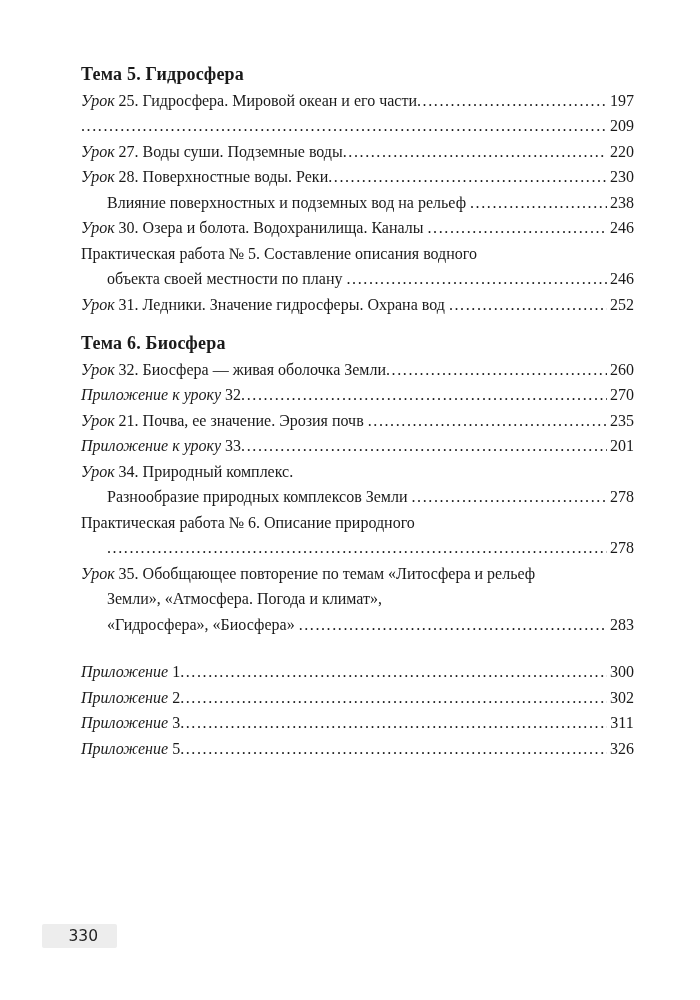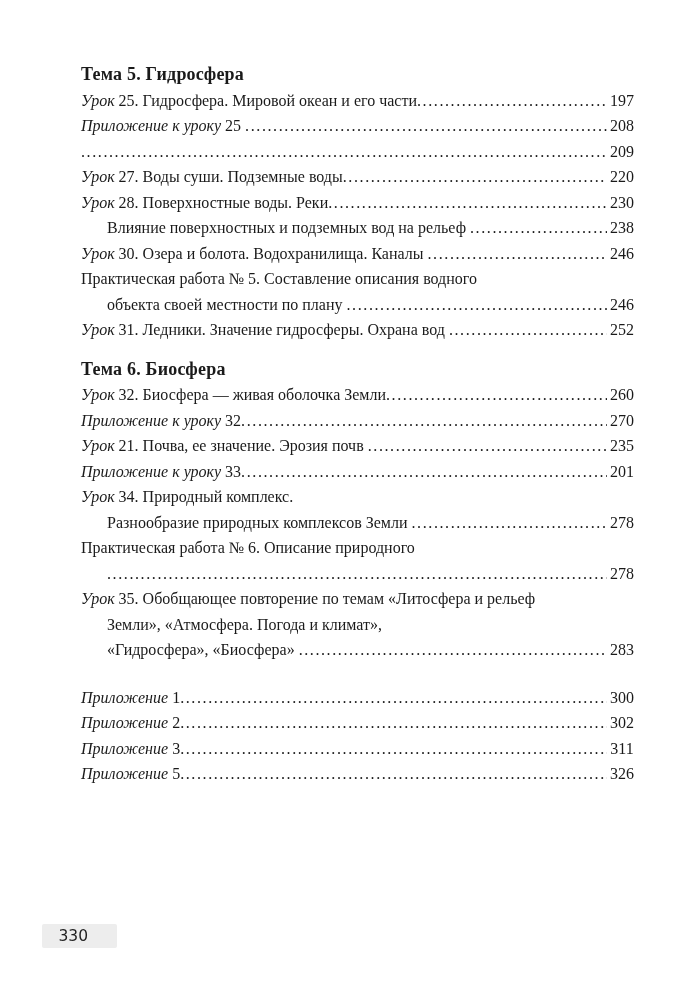--- a/index.html
+++ b/index.html
@@ -59,38 +59,35 @@
     position: absolute;
     left: 42px;
     top: 924px;
     width: 75px;
     height: 24px;
     background: #ededed;
     border-radius: 2px;
     display: flex;
     align-items: center;
     justify-content: flex-end;
-    padding-right: 29px;
+    padding-right: 19px;
     box-sizing: border-box;
     font-family: "DejaVu Sans", "Liberation Sans", sans-serif;
     font-size: 15.5px;
     color: #1f1f1f;
   }
 </style>
 </head>
 <body>
 
 <div class="page" id="toc-root">
     <div class="toc-section">
       <div class="heading">Тема 5. Гидросфера</div>
       <div>
         <div class="line"><span class="txt"><span class="run-i">Урок</span><span class="run-r"> 25. Гидросфера. Мировой океан и его части</span></span><span class="dots"></span><span class="pagenum">197</span></div>
-      </div>
-      <div>
-        <div class="line"><span class="txt"><span class="run-i">Приложение к уроку</span><span class="run-r"> 25 </span></span><span class="dots"></span><span class="pagenum">208</span></div>
       </div>
       <div>
         <div class="line"><span class="dots"></span><span class="pagenum">209</span></div>
       </div>
       <div>
         <div class="line"><span class="txt"><span class="run-i">Урок</span><span class="run-r"> 27. Воды суши. Подземные воды</span></span><span class="dots"></span><span class="pagenum">220</span></div>
       </div>
       <div>
         <div class="line"><span class="txt"><span class="run-i">Урок</span><span class="run-r"> 28. Поверхностные воды. Реки</span></span><span class="dots"></span><span class="pagenum">230</span></div>
       </div>

